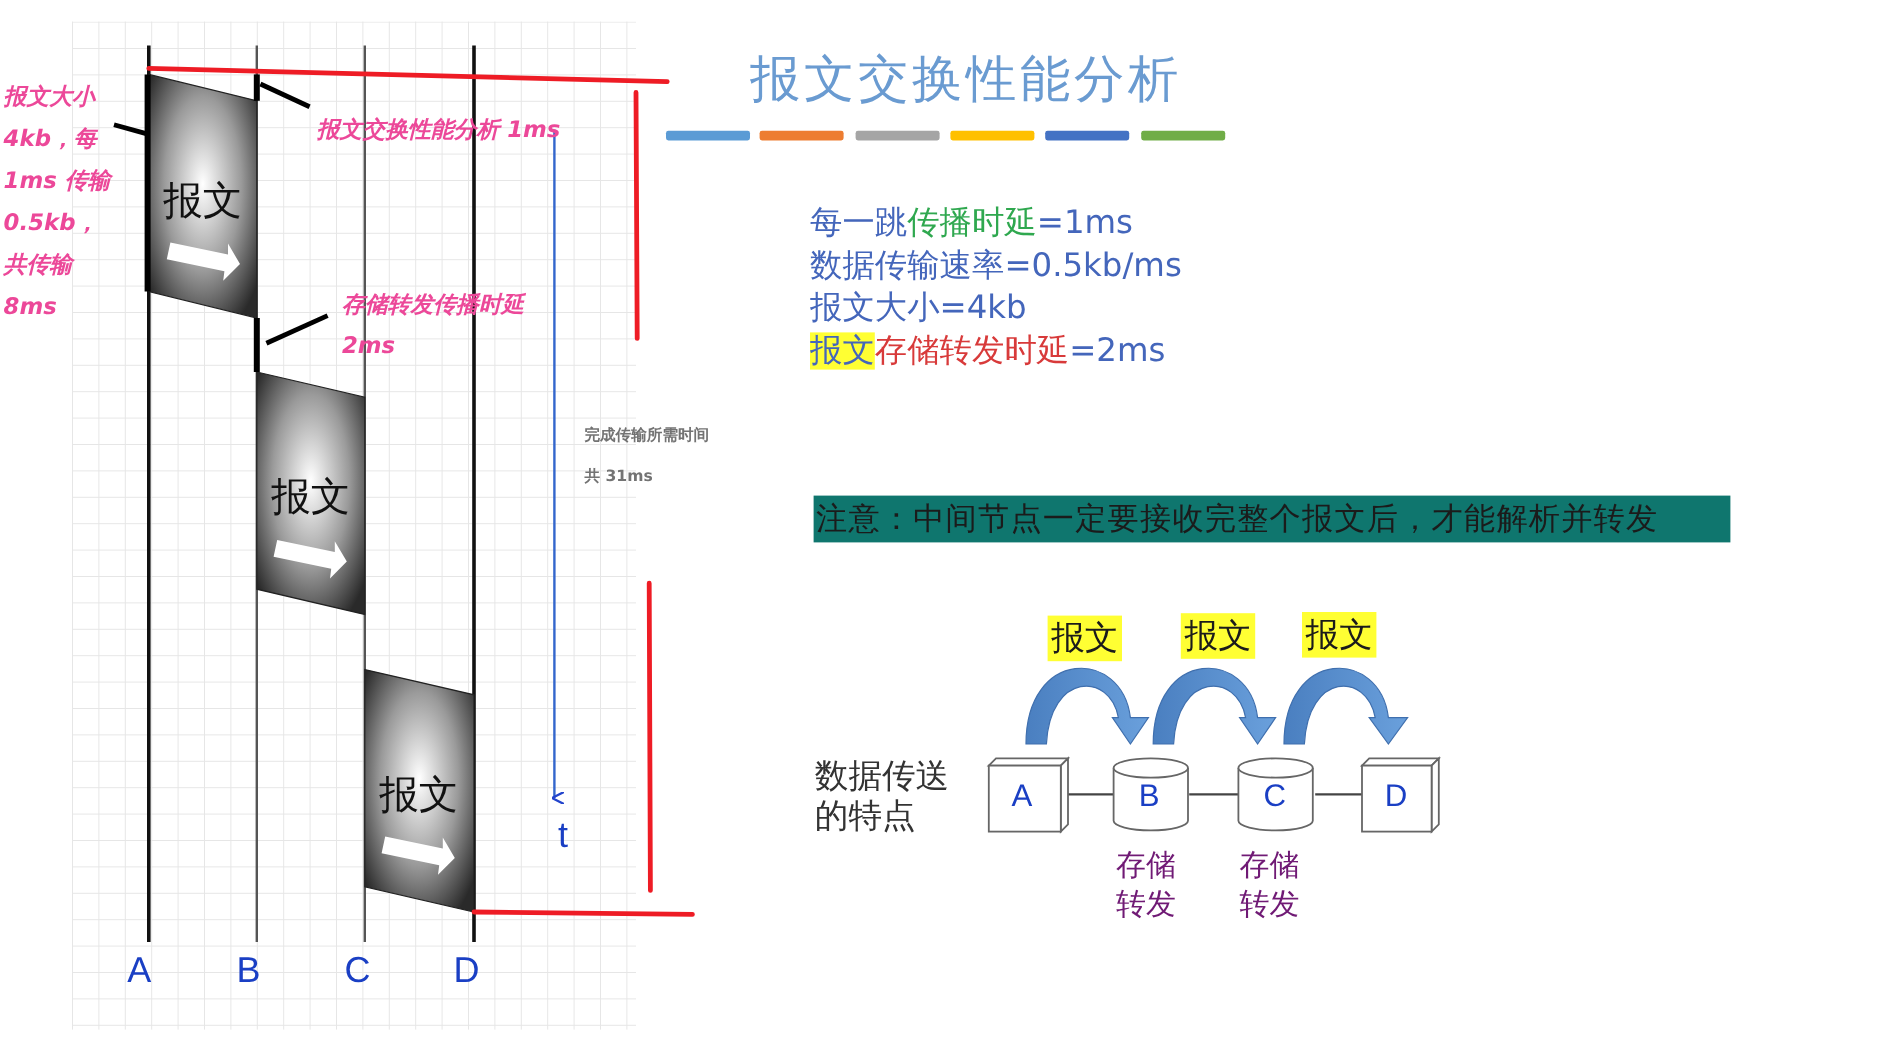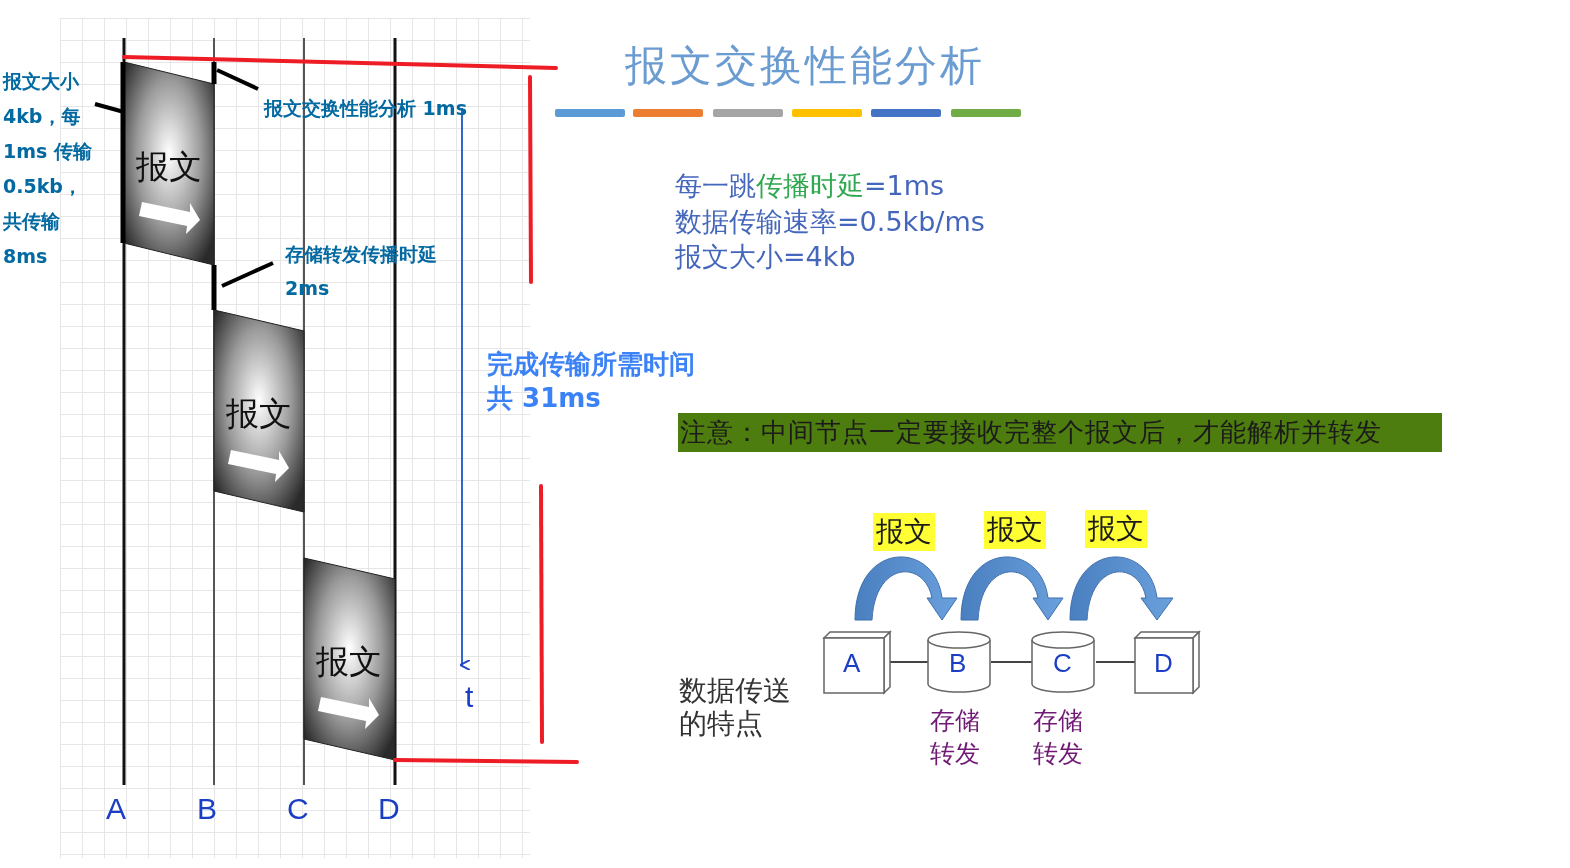--- a/index.html
+++ b/index.html
@@ -12,43 +12,43 @@
     #grid-bg {
       position: absolute; left: 60px; top: 18px; width: 470px; height: 840px;
       background-color: #ffffff;
       background-image:
         linear-gradient(to right, #e6e6e6 1px, transparent 1px),
         linear-gradient(to bottom, #e6e6e6 1px, transparent 1px);
       background-size: 22px 22px;
     }
     svg.overlay { position: absolute; left: 0; top: 0; }
     .note-black {
-      font-weight: bold; color: #0369a1; font-size: 19px; line-height: 35px;
+      font-weight: bold; color: #ec4899; font-size: 19px; line-height: 35px; font-style: italic;
     }
     .node-label { color: #1a3fc4; font-size: 30px; font-family: "Liberation Sans", sans-serif; }
     .title {
       color: #6a9bd1; font-size: 42px; letter-spacing: 3px;
       font-family: "DejaVu Sans", sans-serif;
     }
     .assume { font-size: 27px; line-height: 35.5px; color: #4466bb; font-family: "DejaVu Sans", sans-serif; }
     .green { color: #2fa84f; }
     .red { color: #d83a3a; }
     .hl-yellow { background: #ffff33; }
     .note-cyan {
-      background: #4d7c0f; color: #1b1b1b; font-size: 26px;
+      background: #0f766e; color: #1b1b1b; font-size: 26px;
       font-family: "DejaVu Serif", serif; padding: 2px 2px; letter-spacing: 1px;
     }
     .hop-label {
       background: #ffff33; color: #1b1b1b; font-family: "DejaVu Serif", serif;
       font-size: 28px; padding: 0 3px; line-height: 38px;
     }
     .feature-label { color: #333; font-size: 28px; line-height: 33px; font-family: "DejaVu Serif", serif; }
     .sf-label { color: #701a75; font-size: 25px; line-height: 33px; font-family: "DejaVu Serif", serif; }
     .msg-text { font-size: 33px; color: #111; font-family: "DejaVu Sans", sans-serif; }
-    .red-note { color: #3b82f6; font-weight: bold; font-size: 26px; line-height: 34px; }
+    .red-note { color: #737373; font-weight: bold; font-size: 13px; line-height: 34px; }
   </style>
 </head>
 <body>
 
 <div id="grid-bg"></div>
 
 <svg class="overlay" width="1570" height="868">
   <defs>
     <radialGradient id="msgGrad" cx="50%" cy="45%" r="65%">
       <stop offset="0%" stop-color="#ffffff"></stop>
@@ -127,25 +127,26 @@
   <div class="abs" style="left:158px;top:0;width:70px;height:8px;background:#a5a5a5;border-radius:2px;"></div>
   <div class="abs" style="left:237px;top:0;width:70px;height:8px;background:#ffc000;border-radius:2px;"></div>
   <div class="abs" style="left:316px;top:0;width:70px;height:8px;background:#4472c4;border-radius:2px;"></div>
   <div class="abs" style="left:396px;top:0;width:70px;height:8px;background:#70ad47;border-radius:2px;"></div>
 </div>
 
 <div class="abs assume" style="left:675px;top:168px;">
   <div><span>每一跳</span><span class="green">传播时延</span><span>=1ms</span></div>
   <div>数据传输速率=0.5kb/ms</div>
   <div>报文大小=4kb</div>
+  <div><span class="hl-yellow">报文</span><span class="red">存储转发时延</span><span>=2ms</span></div>
 </div>
 
 <div class="abs note-cyan" style="left:678px;top:413px;width:760px;">注意：中间节点一定要接收完整个报文后，才能解析并转发</div>
 
-<div class="abs feature-label" style="left:679px;top:630px;margin-top:44px;">
+<div class="abs feature-label" style="left:679px;top:630px;">
   <div>数据传送</div>
   <div>的特点</div>
 </div>
 
 <div class="abs hop-label" style="left:873px;top:513px;">报文</div>
 <div class="abs hop-label" style="left:984px;top:511px;">报文</div>
 <div class="abs hop-label" style="left:1085px;top:510px;">报文</div>
 
 <svg class="overlay" width="1570" height="868">
   <defs>

